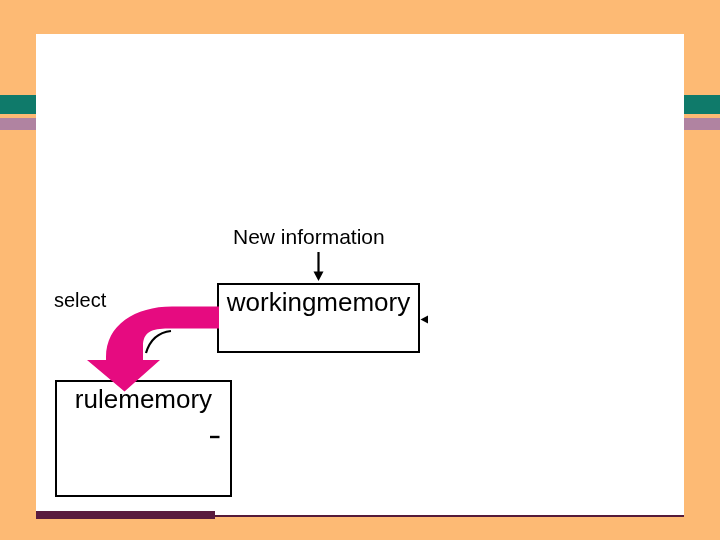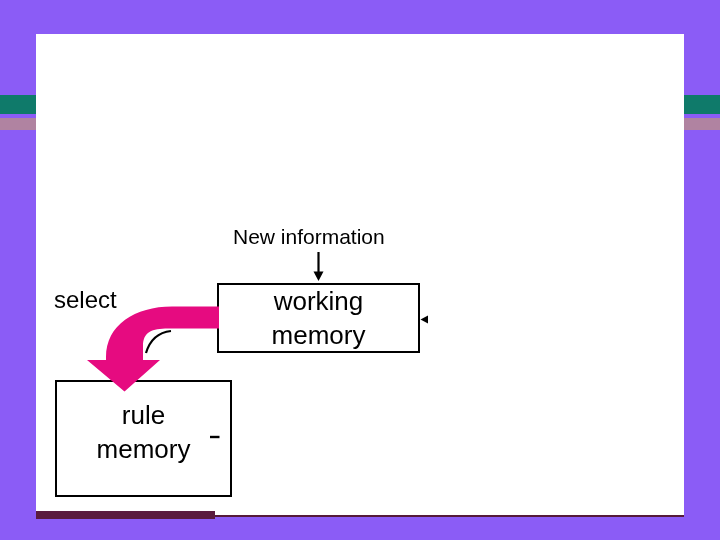--- a/index.html
+++ b/index.html
@@ -2,21 +2,21 @@
 <html><head>
 <meta charset="utf-8">
 <style>
   html, body { margin: 0; padding: 0; }
   body { font-family: "Liberation Sans", sans-serif; }
 
   .stage {
     position: relative;
     width: 720px;
     height: 540px;
-    background: #8b5cf6;
+    background: #fdba74;
     overflow: hidden;
   }
 
   .stripe { position: absolute; left: 0; width: 720px; }
   .stripe.teal  { top: 95px;  height: 19px; background: #0f7a6a; }
   .stripe.mauve { top: 118px; height: 12px; background: #b083a1; }
 
   .slide {
     position: absolute;
     left: 36px; top: 34px;
@@ -39,32 +39,32 @@
 
   .label { position: absolute; color: #000; white-space: nowrap; }
 
   .new-info-label {
     left: 233px; top: 225px;
     font-size: 21px; line-height: 24px;
   }
 
   .select-label {
     left: 54px; top: 287px;
-    font-size: 24px; line-height: 26px;
+    font-size: 20px; line-height: 26px;
   }
 
   .diagram-box {
     position: absolute;
     background: #ffffff;
     border: 2.5px solid #000;
     box-sizing: border-box;
     display: flex;
-    flex-direction: column;
+    flex-direction: row;
     justify-content: center;
-    align-items: center;
+    align-items: flex-start;
     text-align: center;
     color: #000;
     font-size: 26px;
     line-height: 34px;
   }
 
   .working-memory-box {
     left: 217px; top: 283px;
     width: 203px; height: 70px;
   }

